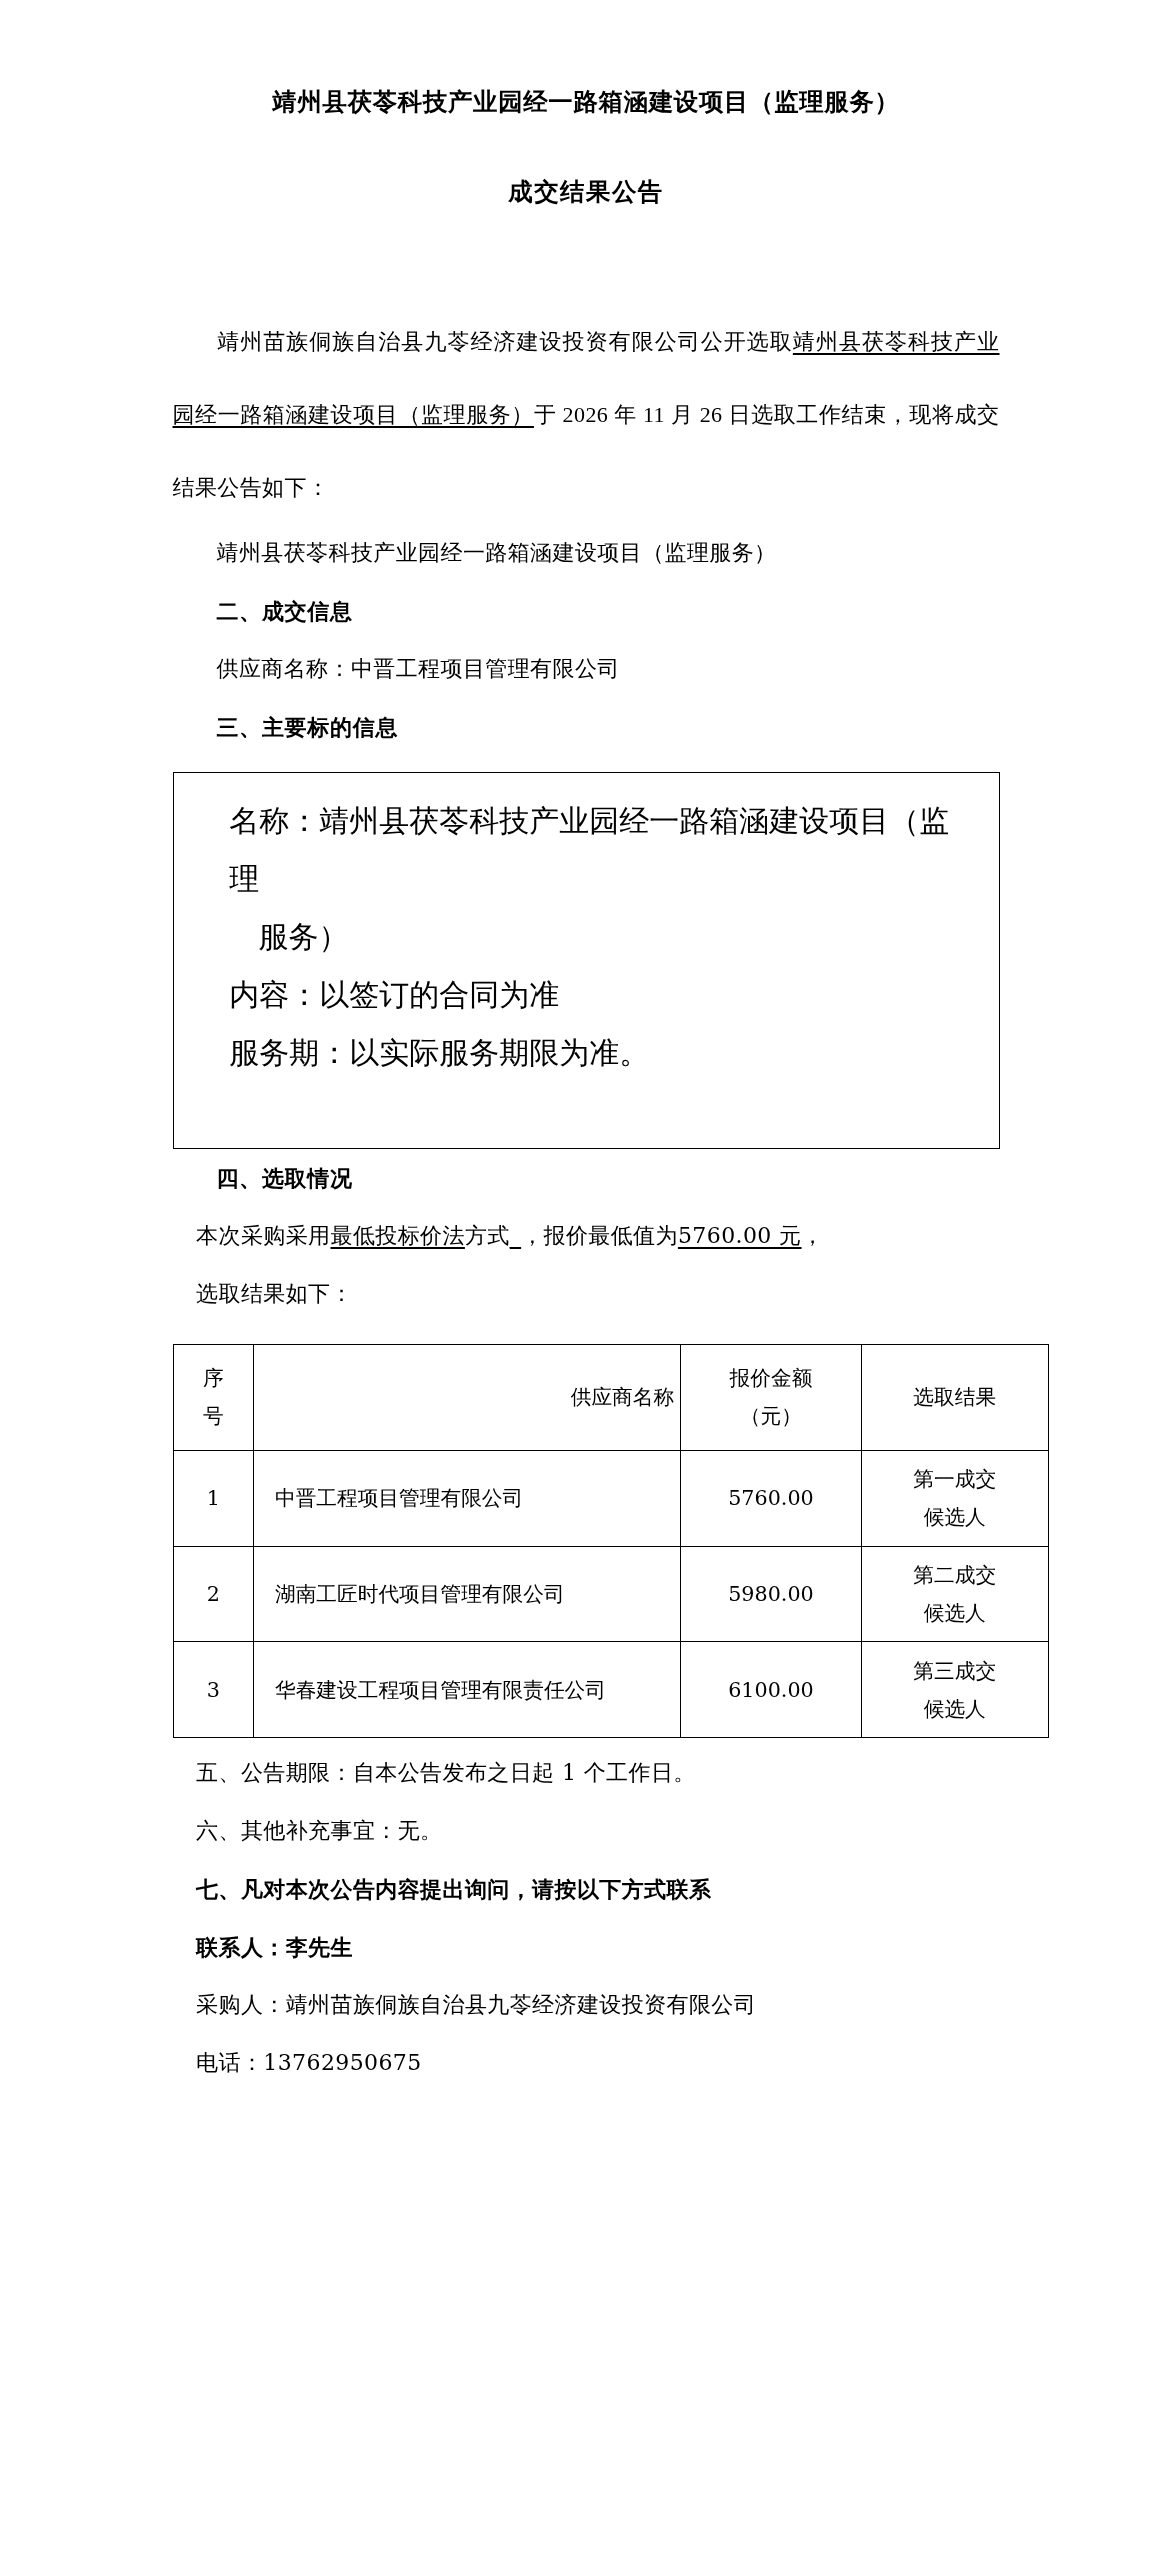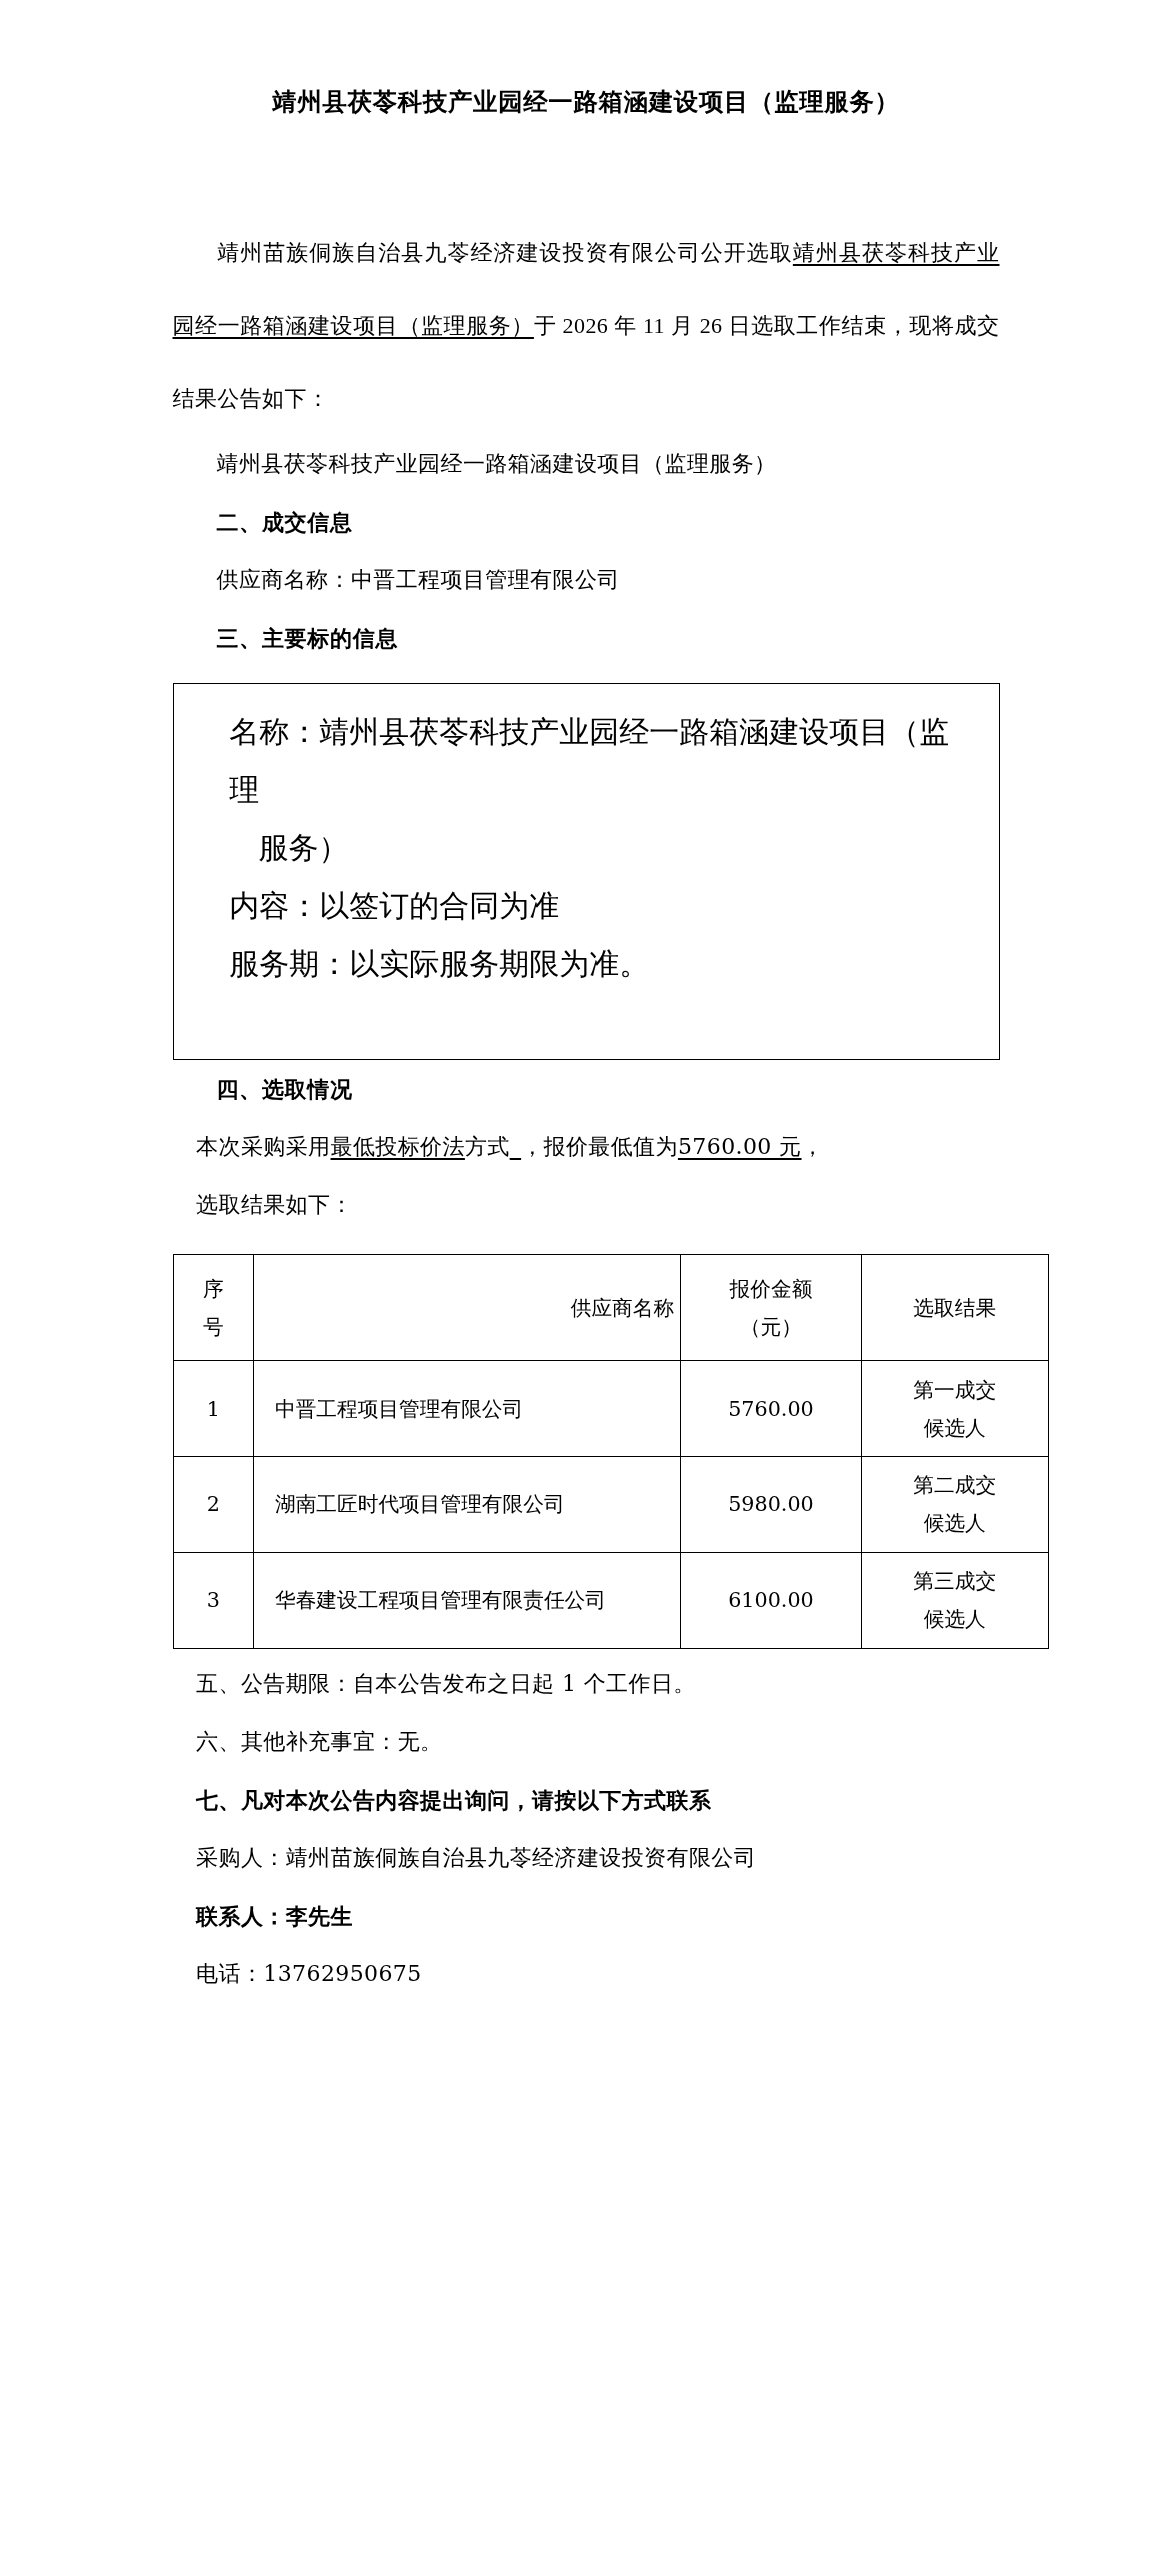--- a/index.html
+++ b/index.html
@@ -146,20 +146,21 @@
   .tail .line.b { font-weight: bold; }
   .tail .line.ind { padding-left: 23.6px; }
 </style>
 </head>
 <body>
 
 <div class="page">
   <div class="inner">
 
     <div class="doc-title">靖州县茯苓科技产业园经一路箱涵建设项目（监理服务）</div>
+    <div class="doc-subtitle">成交结果公告</div>
 
     <div class="intro">
       <span class="lead-indent"></span><span>靖州苗族侗族自治县九苓经济建设投资有限公司公开选取</span><span class="u">靖州县茯苓科技产业园经一路箱涵建设项目（监理服务）</span><span>于 2026 年 11 月 26 日选取工作结束，现将成交结果公告如下：</span>
     </div>
 
     <div class="para indent2">靖州县茯苓科技产业园经一路箱涵建设项目（监理服务）</div>
 
     <div class="section-head">二、成交信息</div>
     <div class="para indent2">供应商名称：中晋工程项目管理有限公司</div>
 
@@ -228,20 +229,20 @@
             <div>候选人</div>
           </td>
         </tr>
       </tbody>
     </table>
 
     <div class="tail">
       <div class="line ind">五、公告期限：自本公告发布之日起 1 个工作日。</div>
       <div class="line ind">六、其他补充事宜：无。</div>
       <div class="line ind b">七、凡对本次公告内容提出询问，请按以下方式联系</div>
+      <div class="line ind b">联系人：李先生</div>
       <div class="line ind">采购人：靖州苗族侗族自治县九苓经济建设投资有限公司</div>
-      <div class="line ind b">联系人：李先生</div>
       <div class="line ind">电话：13762950675</div>
     </div>
 
   </div>
 </div>
 
 
 </body></html>

